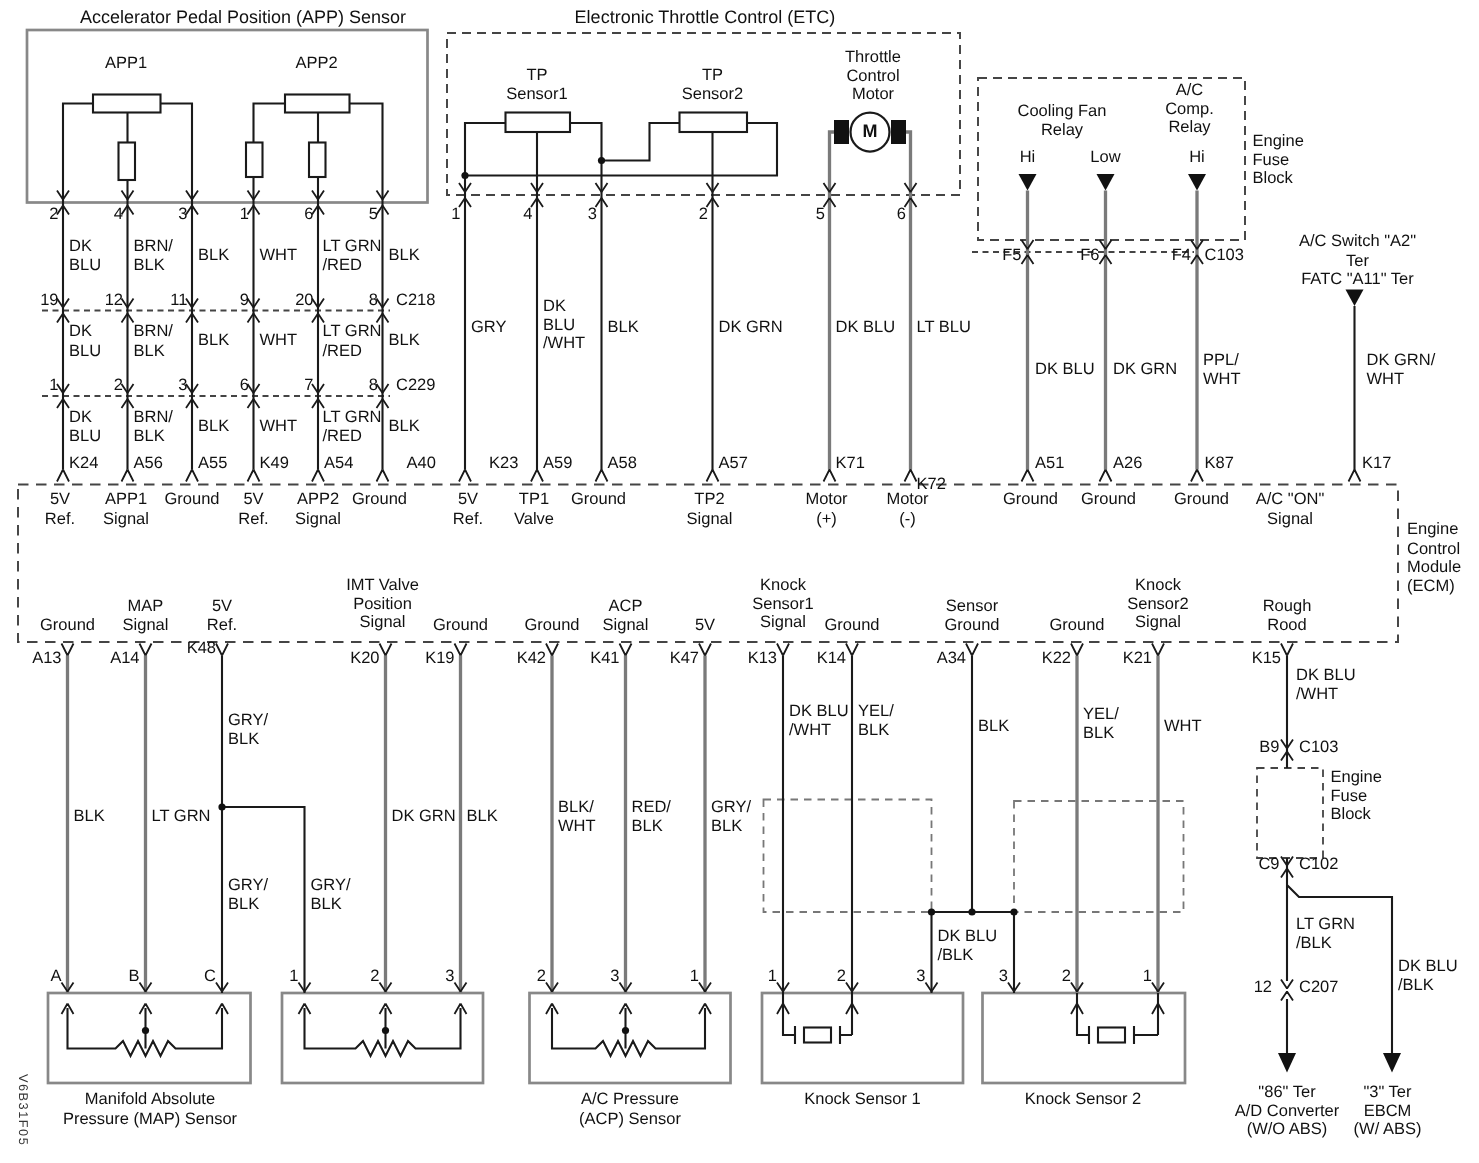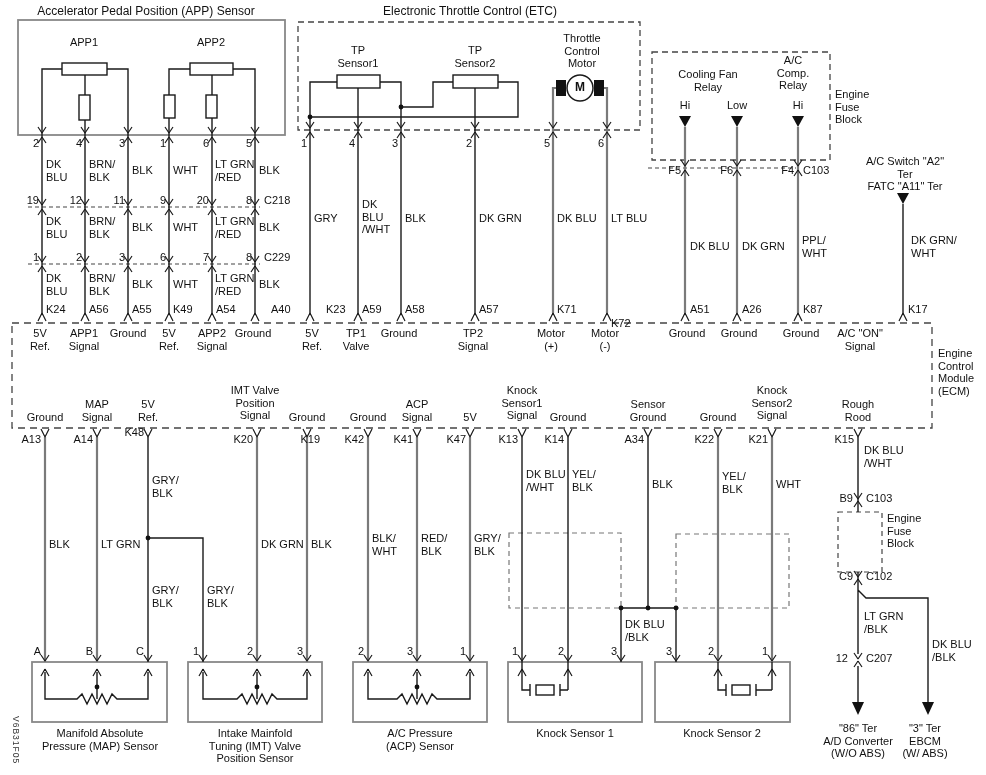--- a/index.html
+++ b/index.html
@@ -150,21 +150,21 @@
     M41,676 L45,669 M49,676 L45,669 M93,676 L97,669 M101,676 L97,669 M144,676 L148,669 M152,676 L148,669
     M199,676 L203,669 M207,676 L203,669 M253,676 L257,669 M261,676 L257,669 M303,676 L307,669 M311,676 L307,669
     M364,676 L368,669 M372,676 L368,669 M413,676 L417,669 M421,676 L417,669 M466,676 L470,669 M474,676 L470,669
     M518,676 L522,669 M526,676 L522,669 M564,676 L568,669 M572,676 L568,669
     M714,676 L718,669 M722,676 L718,669 M768,676 L772,669 M776,676 L772,669
     M854,493 L858,499 M862,493 L858,499 M854,507 L858,501 M862,507 L858,501
     M854,571 L858,577 M862,571 L858,577 M854,585 L858,579 M862,585 L858,579
     M854,653 L858,659 M862,653 L858,659 M854,667 L858,661 M862,667 L858,661"></path>
 </svg>
 
-<div class="t c ttl" style="left:146px;top:5px">Accelerator Pedal Position (APP) Sensor</div>
+<div class="t c ttl" style="left:162px;top:5px">Accelerator Pedal Position (APP) Sensor</div>
 <div class="t c ttl" style="left:470px;top:5px">Electronic Throttle Control (ETC)</div>
 <div class="t rot" style="left:10px;top:716px">V6B31F05</div>
 
 <div class="t c" style="left:84px;top:36px">APP1</div>
 <div class="t c" style="left:211px;top:36px">APP2</div>
 <div class="t r" style="left:39px;top:137px">2</div>
 <div class="t r" style="left:82px;top:137px">4</div>
 <div class="t r" style="left:125px;top:137px">3</div>
 <div class="t r" style="left:166px;top:137px">1</div>
 <div class="t r" style="left:209px;top:137px">6</div>
@@ -344,21 +344,21 @@
 <div class="t c" style="left:772px;top:384px">Knock
 Sensor2
 Signal</div>
 <div class="t c" style="left:858px;top:398px">Rough
 Rood</div>
 
 <div class="t r" style="left:41px;top:433px">A13</div>
 <div class="t r" style="left:93px;top:433px">A14</div>
 <div class="t r" style="left:144px;top:426px">K48</div>
 <div class="t r" style="left:253px;top:433px">K20</div>
-<div class="t r" style="left:320px;top:433px">K19</div>
+<div class="t r" style="left:303px;top:433px">K19</div>
 <div class="t r" style="left:364px;top:433px">K42</div>
 <div class="t r" style="left:413px;top:433px">K41</div>
 <div class="t r" style="left:466px;top:433px">K47</div>
 <div class="t r" style="left:518px;top:433px">K13</div>
 <div class="t r" style="left:564px;top:433px">K14</div>
 <div class="t r" style="left:644px;top:433px">A34</div>
 <div class="t r" style="left:714px;top:433px">K22</div>
 <div class="t r" style="left:768px;top:433px">K21</div>
 <div class="t r" style="left:854px;top:433px">K15</div>
 
@@ -422,21 +422,18 @@
 <div class="t r" style="left:466px;top:645px">1</div>
 <div class="t r" style="left:518px;top:645px">1</div>
 <div class="t r" style="left:564px;top:645px">2</div>
 <div class="t r" style="left:617px;top:645px">3</div>
 <div class="t r" style="left:672px;top:645px">3</div>
 <div class="t r" style="left:714px;top:645px">2</div>
 <div class="t r" style="left:768px;top:645px">1</div>
 
 <div class="t c" style="left:100px;top:727px">Manifold Absolute
 Pressure (MAP) Sensor</div>
-<div class="t c" style="left:255px;top:727px">Intake Mainfold
-Tuning (IMT) Valve
-Position Sensor</div>
 <div class="t c" style="left:420px;top:727px">A/C Pressure
 (ACP) Sensor</div>
 <div class="t c" style="left:575px;top:727px">Knock Sensor 1</div>
 <div class="t c" style="left:722px;top:727px">Knock Sensor 2</div>
 
 </div>
 
 </body></html>

